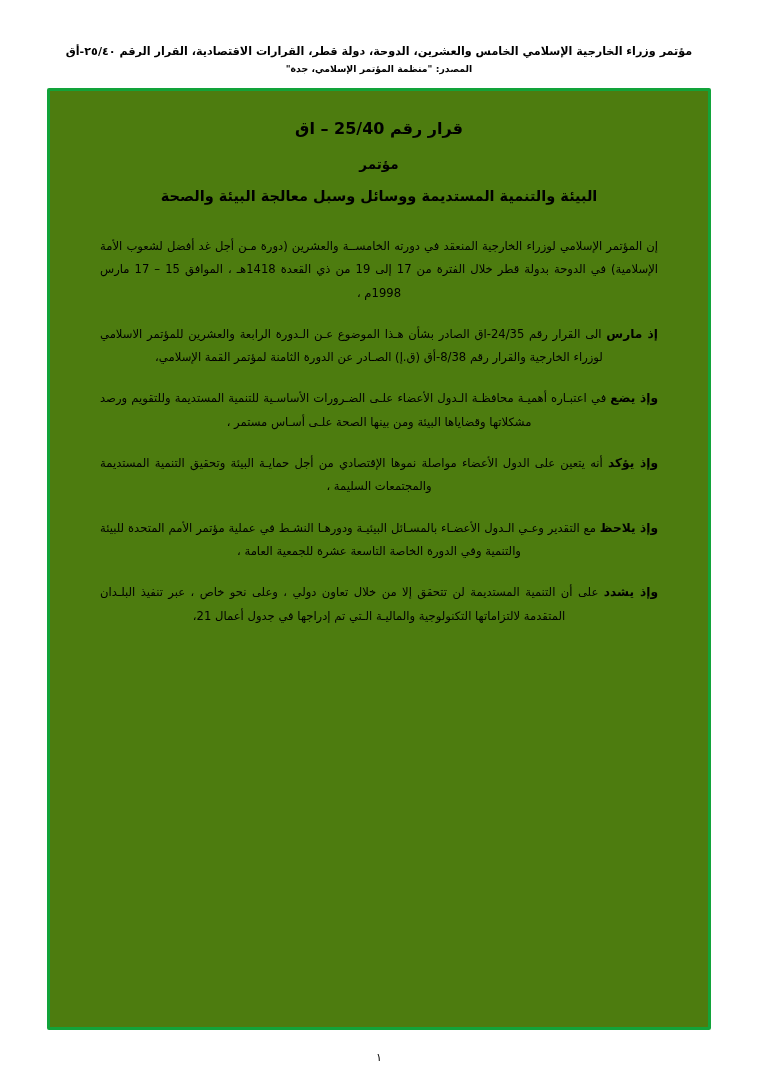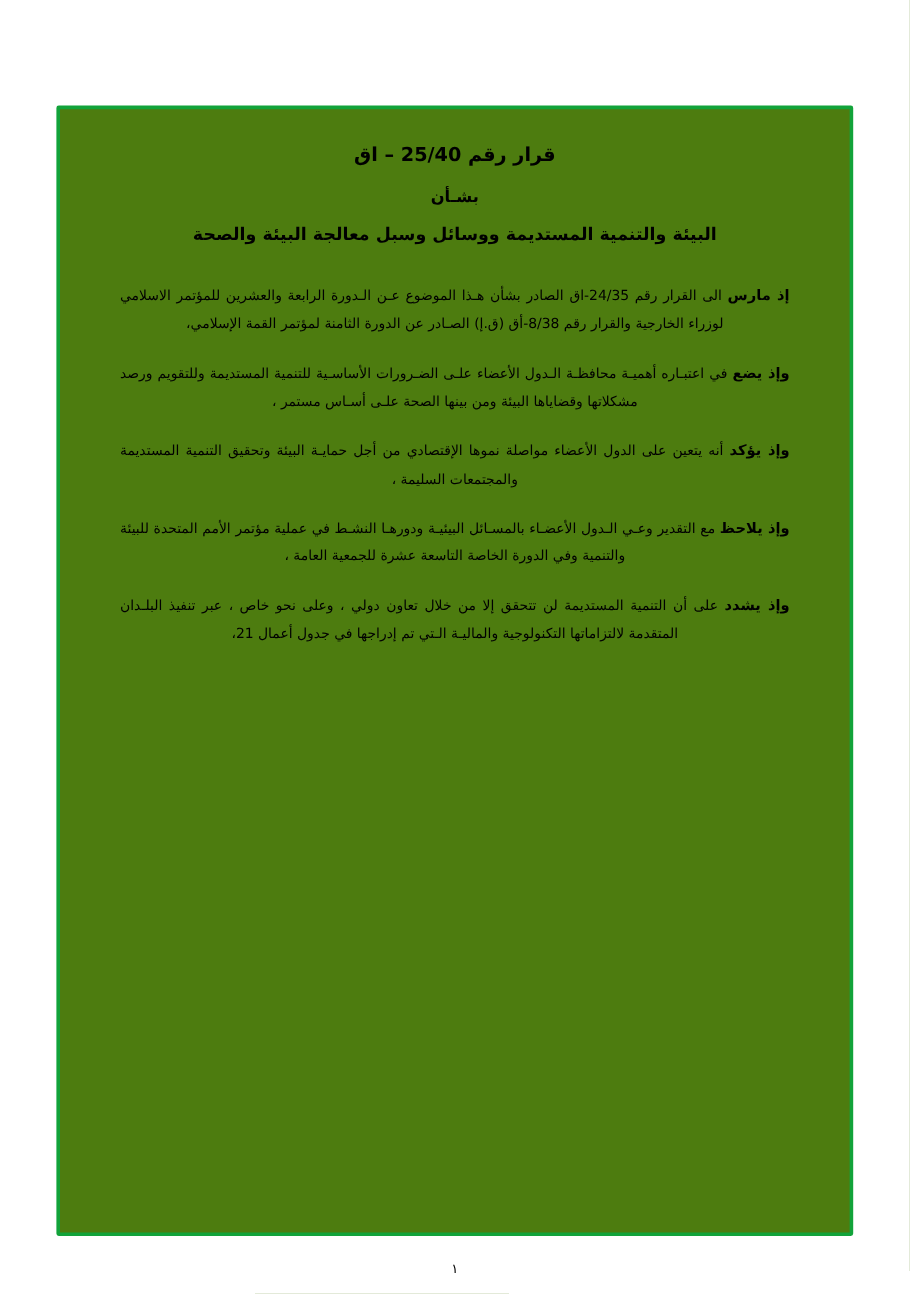--- a/index.html
+++ b/index.html
@@ -108,30 +108,37 @@
     text-align: center;
     font-size: 11px;
     color: #000;
   }
 </style>
 </head>
 <body>
 
 <div class="page">
 
+  <div class="header-block">
+    <div class="header-line-1">مؤتمر وزراء الخارجية الإسلامي الخامس والعشرين، الدوحة، دولة قطر، القرارات الاقتصادية، القرار الرقم ٢٥/٤٠-أق</div>
+    <div class="header-line-2">المصدر:  "منظمة المؤتمر الإسلامي، جدة"</div>
+  </div>
 
   <div class="frame">
     <div class="frame-inner">
 
       <div class="title-main">قرار رقم 25/40 – اق</div>
-      <div class="title-sub">بشـأن</div>
+      <div class="title-sub">مؤتمر</div>
       <div class="title-topic">البيئة والتنمية المستديمة ووسائل وسبل معالجة البيئة والصحة</div>
 
       <div class="body-block">
 
+        <p class="para first">
+          <span class="lead"></span><span>إن المؤتمر الإسلامي لوزراء الخارجية المنعقد في دورته الخامســة والعشرين (دورة مـن أجل غد أفضل لشعوب الأمة الإسلامية) في الدوحة بدولة قطر خلال الفترة من 17 إلى 19 من ذي القعدة 1418هـ ، الموافق 15 – 17 مارس 1998م ،</span>
+        </p>
 
         <p class="para">
           <span class="lead">إذ مارس</span><span> الى القرار رقم 24/35-اق الصادر بشأن هـذا الموضوع عـن الـدورة الرابعة والعشرين للمؤتمر الاسلامي لوزراء الخارجية والقرار رقم 8/38-أق (ق.إ) الصـادر عن الدورة الثامنة لمؤتمر القمة الإسلامي،</span>
         </p>
 
 
         <p class="para">
           <span class="lead">وإذ يضع</span><span> في اعتبـاره أهميـة محافظـة الـدول الأعضاء علـى الضـرورات الأساسـية للتنمية المستديمة وللتقويم ورصد مشكلاتها وقضاياها البيئة  ومن بينها الصحة علـى أسـاس مستمر ،</span>
         </p>
 

